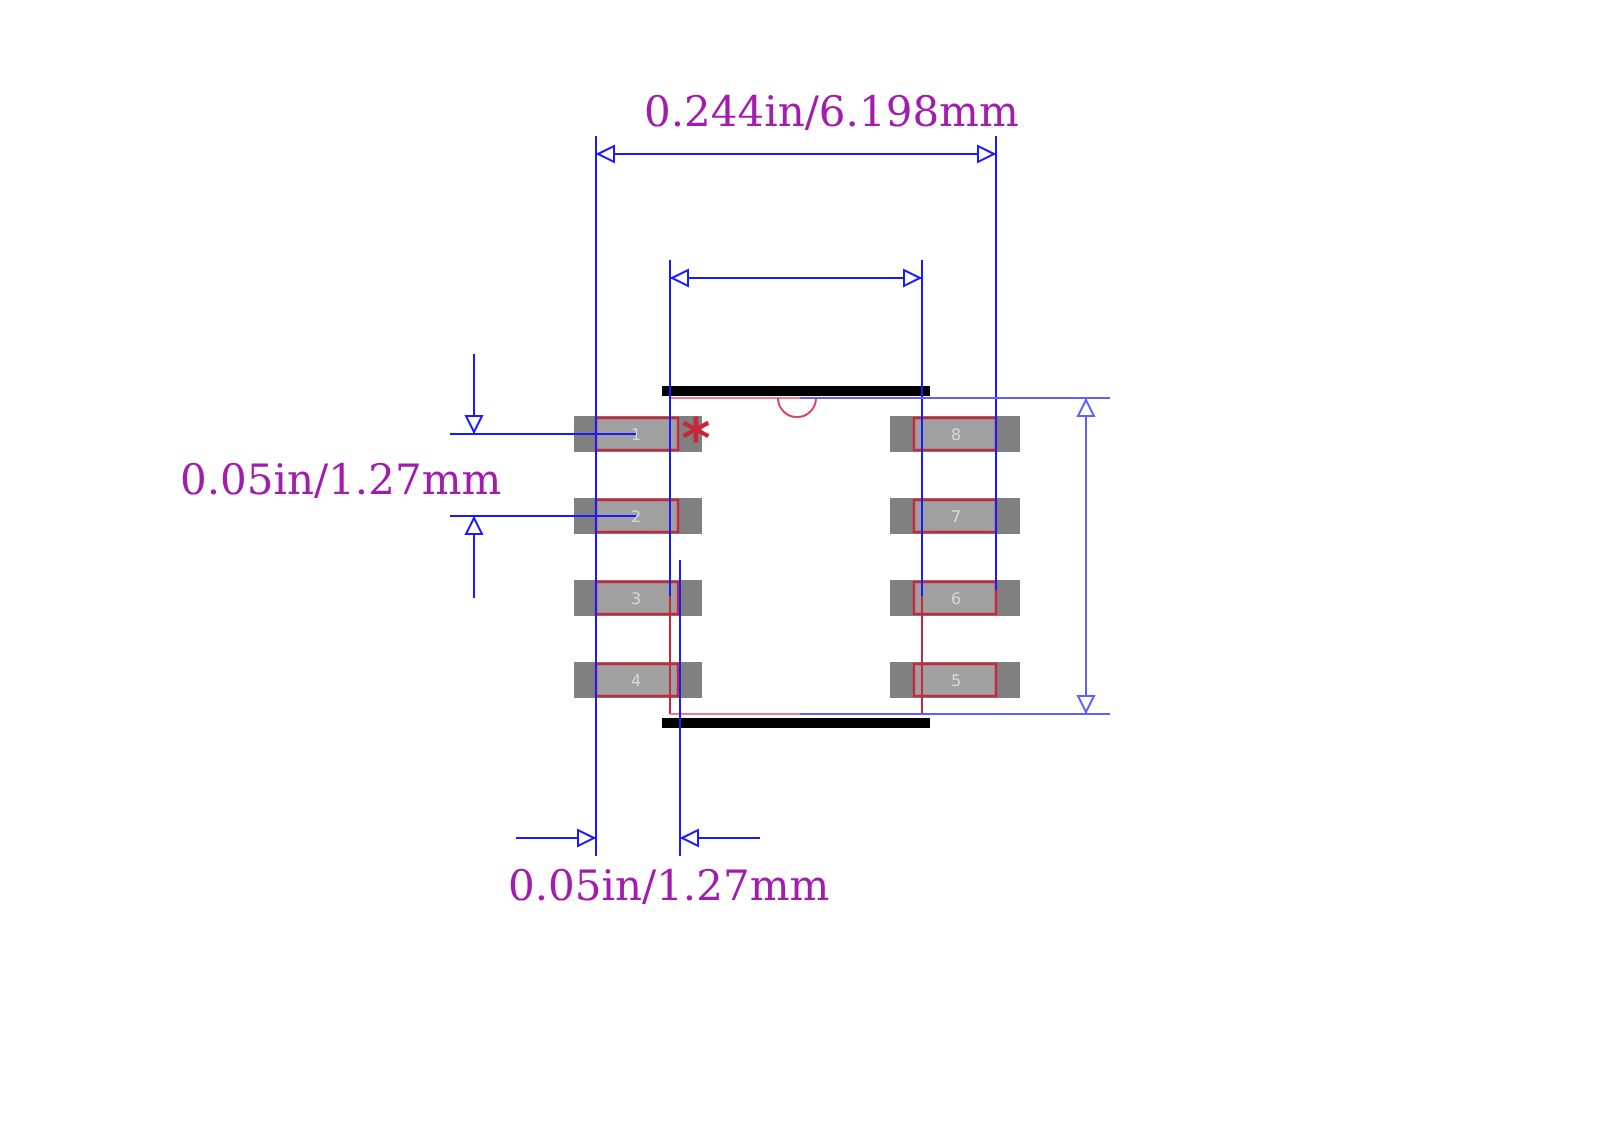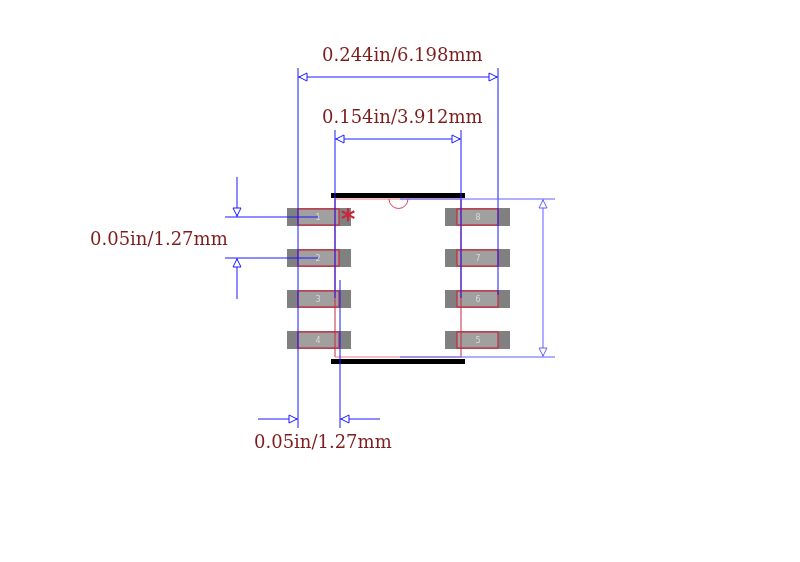--- a/index.html
+++ b/index.html
@@ -1,22 +1,22 @@
 <!DOCTYPE html>
 <html><head>
   <meta charset="utf-8">
   <style>
     html, body { margin: 0; padding: 0; background: #ffffff; }
     body { width: 800px; height: 562px; position: relative; overflow: hidden; }
     #canvas { position: absolute; left: 0; top: 0; width: 800px; height: 562px; }
     .dim-label {
       position: absolute;
       font-family: "DejaVu Serif", "Liberation Serif", serif;
-      font-size: 18px;
-      color: #7f1d1d;
+      font-size: 21px;
+      color: #a21caf;
       white-space: nowrap;
       letter-spacing: 0px;
     }
     .pad-num {
       font-family: "DejaVu Sans", sans-serif;
       font-size: 8px;
       fill: #d8d8d8;
     }
   </style>
 </head>
@@ -115,16 +115,15 @@
 
       <line x1="340" y1="280" x2="340" y2="428"></line>
       <line x1="258" y1="419" x2="298" y2="419"></line>
       <line x1="340" y1="419" x2="380" y2="419"></line>
       <path d="M297,419 L289,415 L289,423 Z" fill="#ffffff"></path>
       <path d="M341,419 L349,415 L349,423 Z" fill="#ffffff"></path>
     </g>
   </svg>
 
   <div class="dim-label" style="left:322px; top:44px;">0.244in/6.198mm</div>
-  <div class="dim-label" style="left:322px; top:106px;">0.154in/3.912mm</div>
   <div class="dim-label" style="left:90px; top:228px;">0.05in/1.27mm</div>
   <div class="dim-label" style="left:254px; top:431px;">0.05in/1.27mm</div>
 </div>
 
 </body></html>

